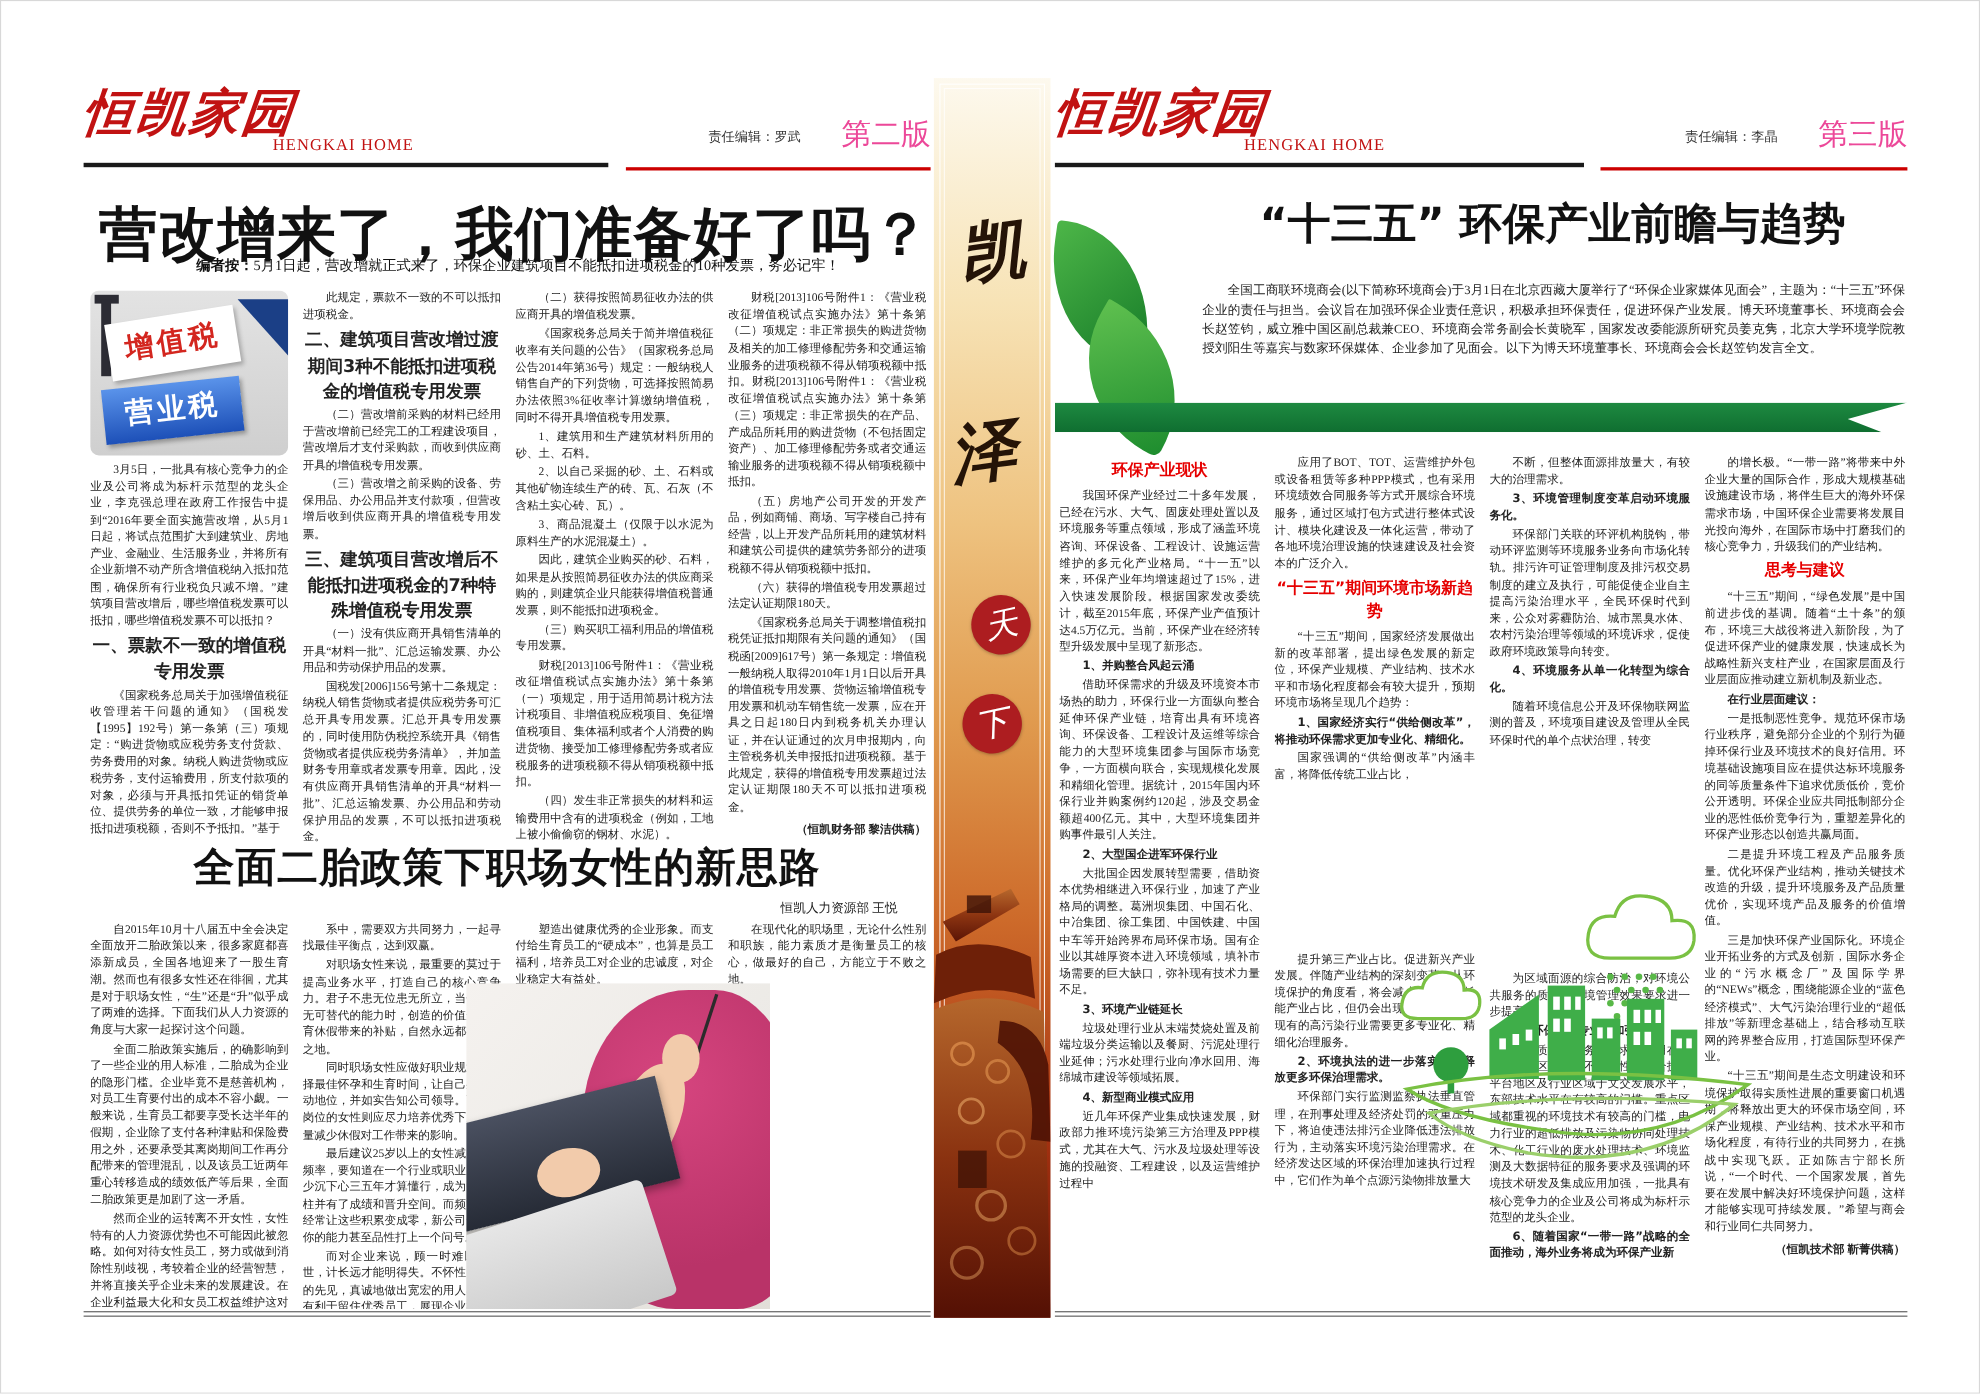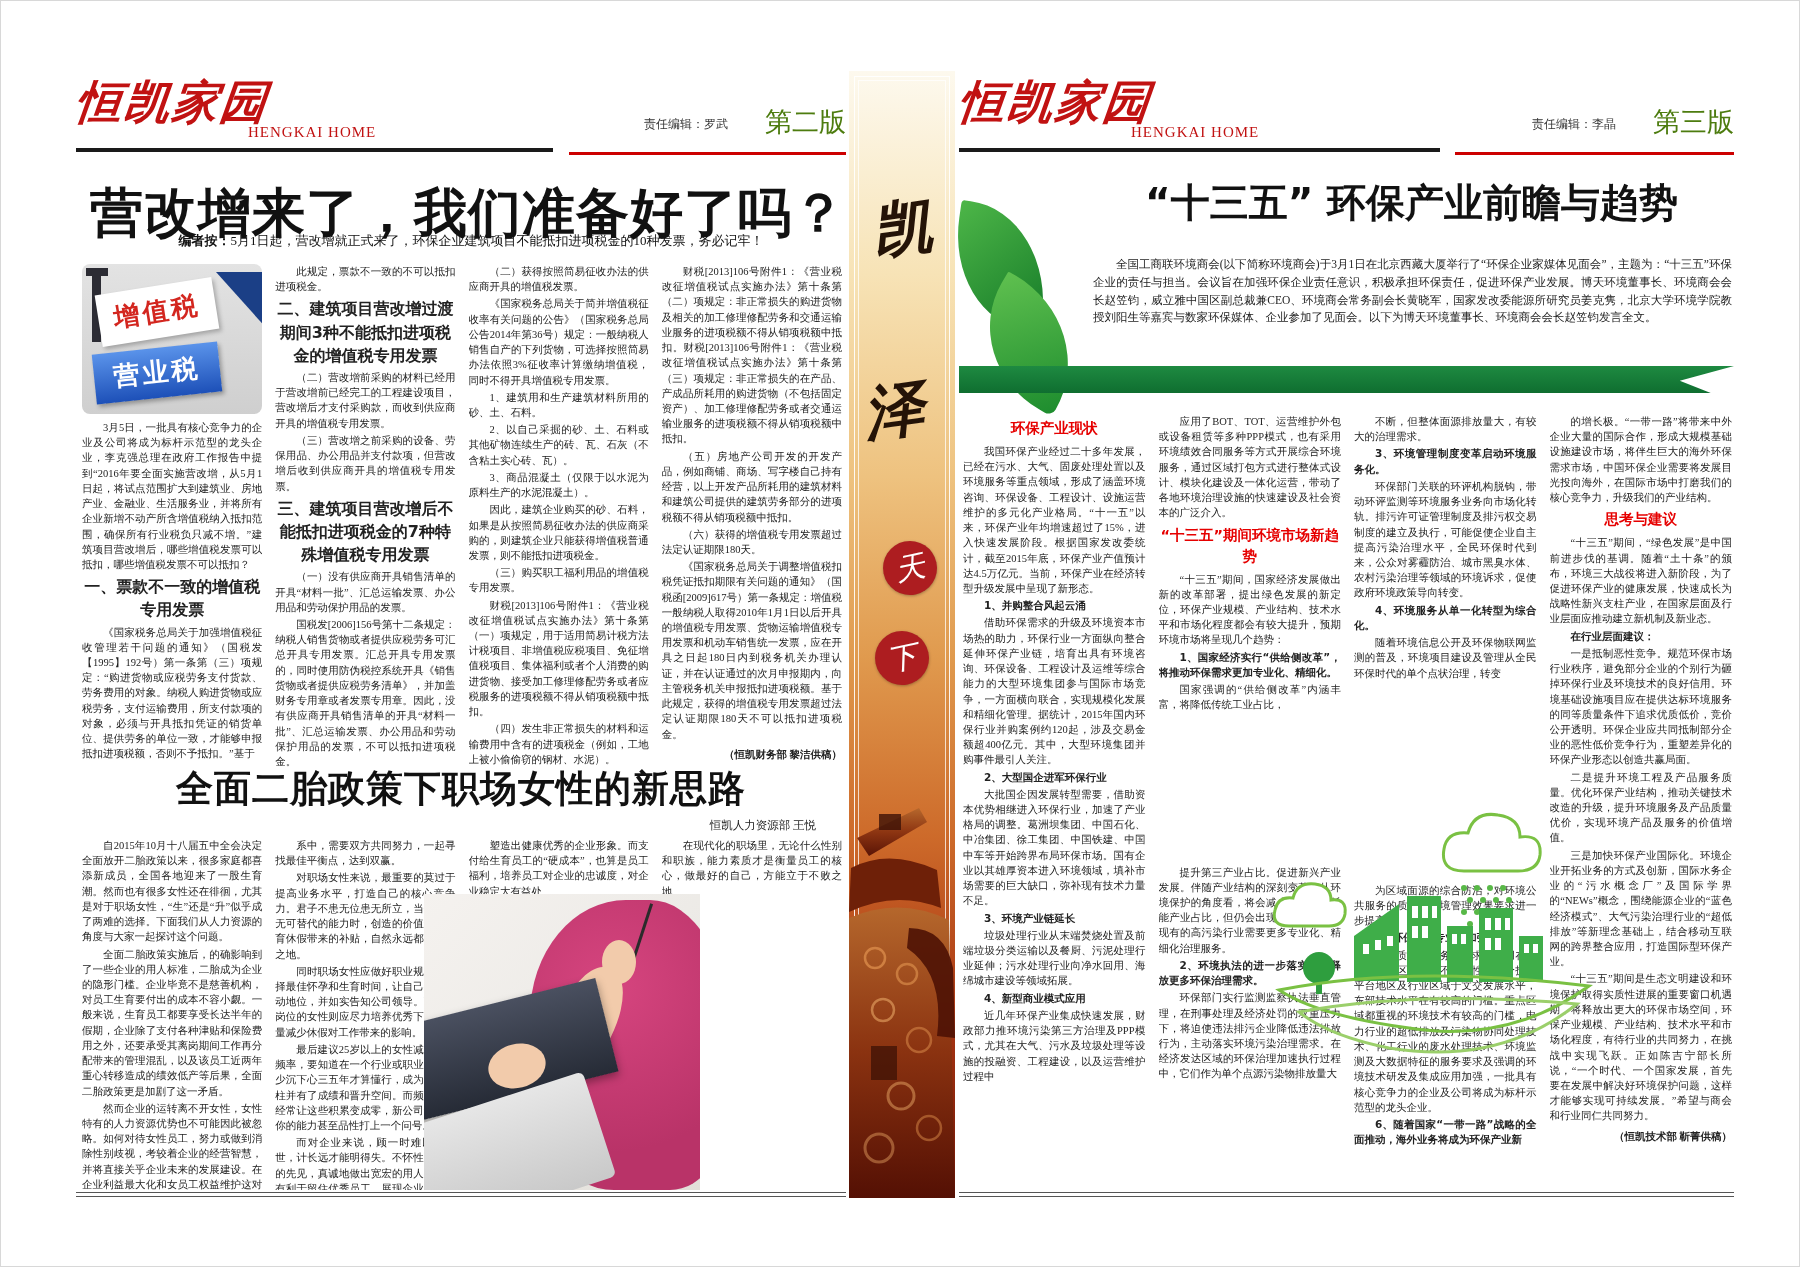--- a/index.html
+++ b/index.html
@@ -8,21 +8,21 @@
   .page{position:absolute;top:75px;height:1125px;}
   .page-left{left:75px;width:770px;}
   .page-right{left:958px;width:775px;}
 
   
   .masthead{position:relative;height:96px;}
   .logo{position:absolute;left:0;top:-4px;font-family:"DejaVu Serif",serif;font-style:italic;font-weight:bold;
         font-size:46px;color:#c11212;letter-spacing:2px;transform:skewX(-6deg);}
   .logo-sub{position:absolute;left:172px;top:48px;color:#c11212;font-family:"Liberation Serif",serif;font-size:15px;letter-spacing:1px;}
   .mast-editor{position:absolute;right:118px;top:40px;font-size:12px;color:#333;font-family:"Liberation Sans",sans-serif;}
-  .mast-edition{position:absolute;right:0;top:28px;font-size:27px;color:#4d7c0f;font-family:"Liberation Sans",sans-serif;}
+  .mast-edition{position:absolute;right:0;top:28px;font-size:27px;color:#ec4899;font-family:"Liberation Sans",sans-serif;}
   .rule-black{position:absolute;left:0;top:72px;width:62%;height:4px;background:#1a1a1a;}
   .rule-red{position:absolute;right:0;top:76px;width:36%;height:3px;background:#cc0000;}
 
   
   .a1-headline{position:absolute;left:0;right:0;top:102px;text-align:right;
                font-family:"DejaVu Sans",sans-serif;font-weight:900;font-size:53px;color:#111;letter-spacing:1px;}
   .a1-note{position:absolute;left:30px;right:10px;top:156px;font-size:13px;text-align:center;color:#111;}
   .a1-note b{font-family:"DejaVu Sans",sans-serif;}
   .cols{position:absolute;display:flex;gap:13px;}
   .a1-cols{left:6px;right:4px;top:188px;height:518px;}

